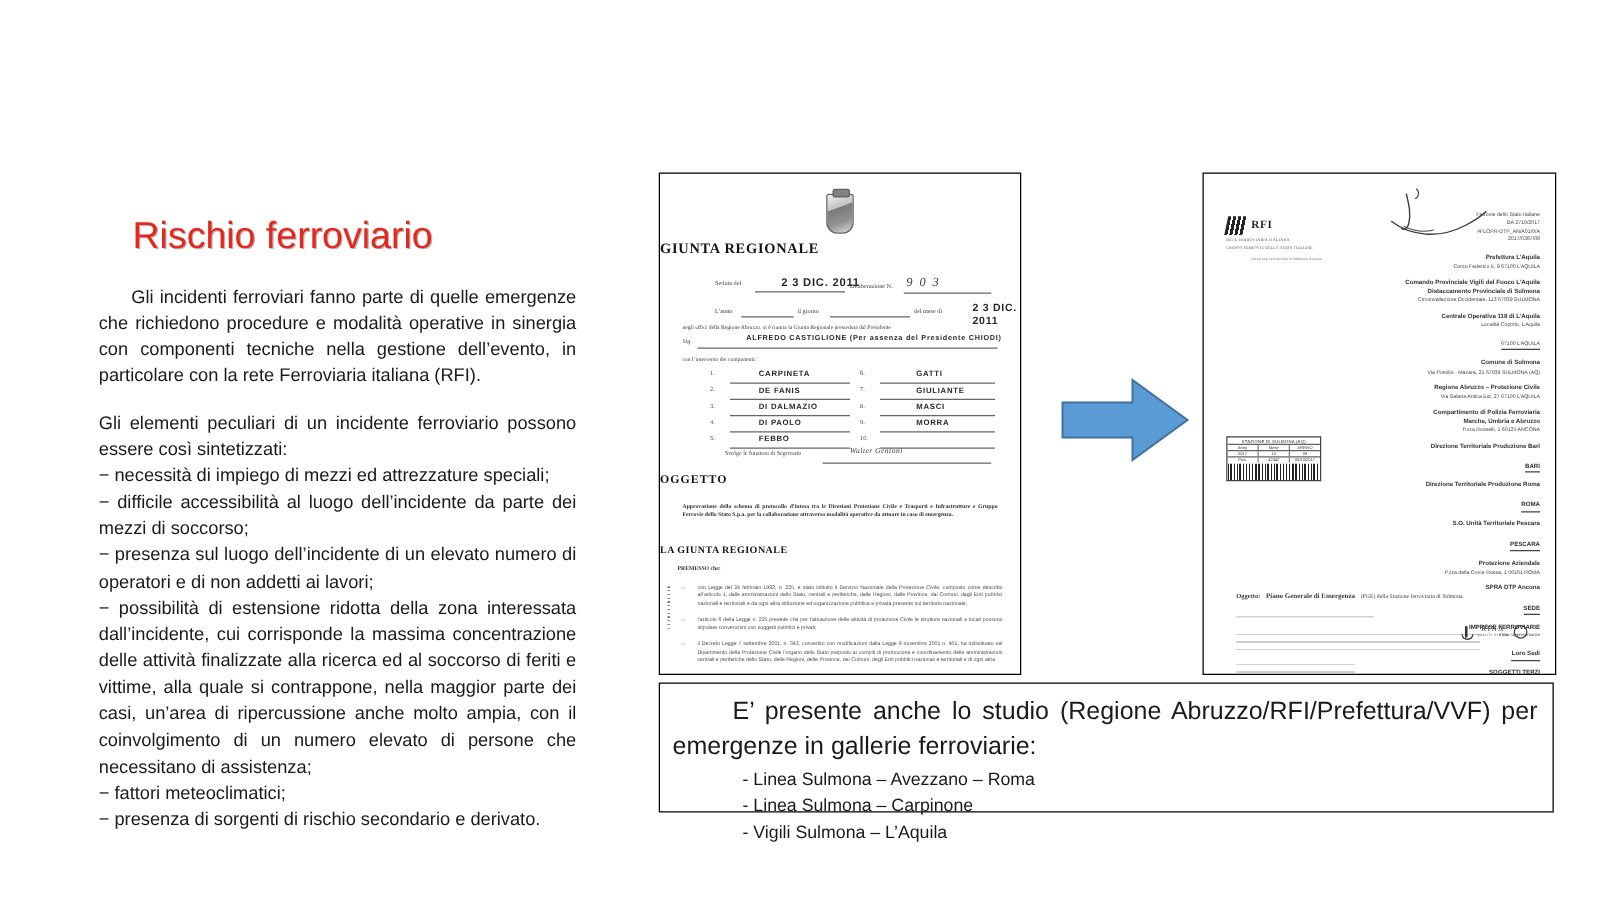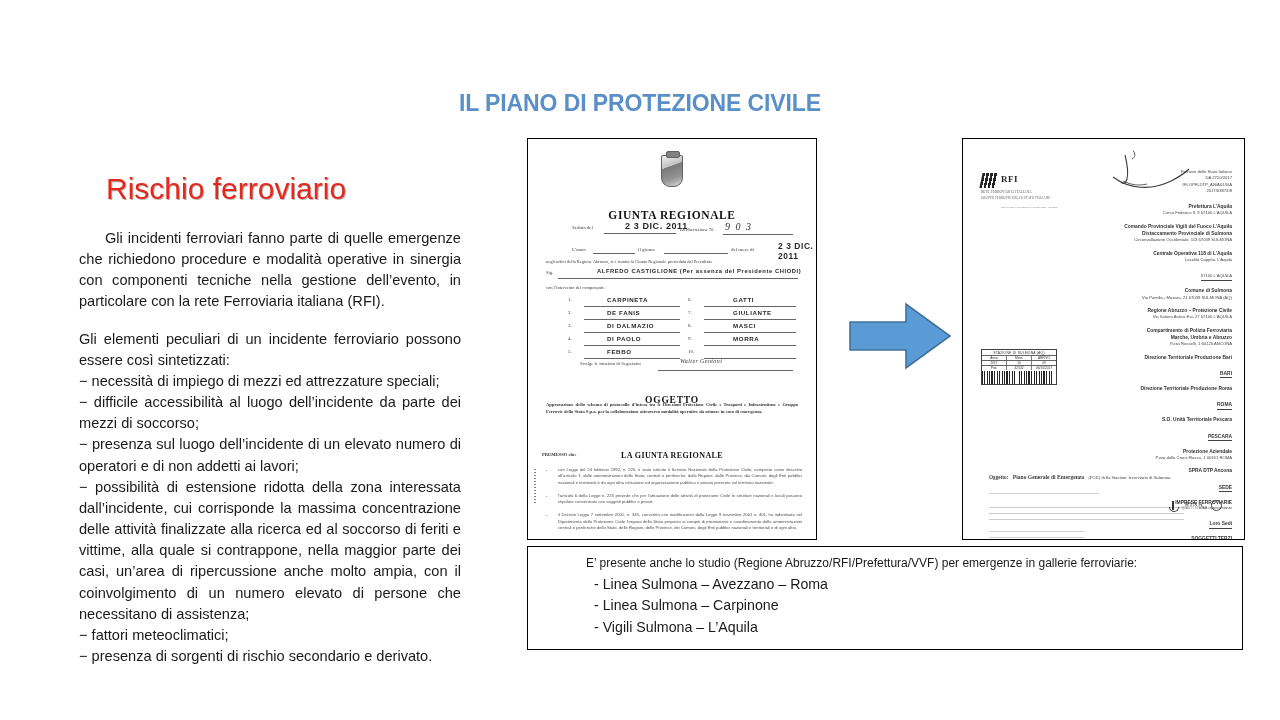--- a/index.html
+++ b/index.html
@@ -68,22 +68,22 @@
     position: absolute; left: 50%; top: 16px; transform: translateX(-50%);
     width: 20px; height: 30px;
     background: linear-gradient(160deg,#efefef 0%,#bdbdbd 35%,#6f6f6f 36%,#8a8a8a 70%,#d8d8d8 100%);
     border: 1px solid #555; border-radius: 2px 2px 9px 9px;
   }
   .crest:before{
     content:""; position:absolute; left:4px; top:-5px; width:12px; height:5px;
     background:#777; border:1px solid #555; border-radius:2px;
   }
   .doc-title {
-    position: absolute; left: 0; width: 100%; text-align: center;
-    font-family: "Liberation Serif", serif; font-weight: bold; margin-top: 16px;
+    position: absolute; left: 0; width: 100%; 
+    font-family: "Liberation Serif", serif; font-weight: bold;
   }
   .rule { position: absolute; border-bottom: 1px solid #5a5a5a; }
   .hand {
     font-family: "Liberation Serif", serif; font-style: italic;
     color: #222; letter-spacing: .4px;
   }
   .stamp {
     font-family: "Liberation Sans", sans-serif; font-weight: bold;
     color: #111; letter-spacing: .6px; margin-left: 19px;
   }
@@ -144,35 +144,34 @@
   
   .arrow-wrap { position: absolute; left: 846px; top: 300px; width: 108px; height: 72px; }
 
   
   #bottom-box {
     position: absolute; left: 527px; top: 546px; width: 716px; height: 104px;
     border: 1px solid #000; background: #fff;
     box-sizing: border-box; padding: 8px 12px 0 10px;
   }
   #bottom-box .bb-para {
-    font-size: 12px; line-height: 1.42; color: #1a1a1a;
+    font-size: 20px; line-height: 1.42; color: #1a1a1a;
     text-align: justify; text-indent: 48px;
     font-family: "Liberation Sans", sans-serif;
   }
   #bottom-box ul { list-style: none; margin: 2px 0 0 0; padding: 0; }
   #bottom-box li {
     font-size: 14.2px; line-height: 1.5; color: #1a1a1a; padding-left: 56px;
   }
 </style>
 </head>
 <body>
 
 <div class="slide">
 
-  <div class="title-sub">IL PIANO DI PROTEZIONE CIVILE</div>
 
   <div class="heading-red">Rischio ferroviario</div>
 
   <div class="left-body">
     <p class="indent">Gli incidenti ferroviari fanno parte di quelle emergenze che richiedono procedure e modalità operative in sinergia con componenti tecniche nella gestione dell’evento, in particolare con la rete Ferroviaria italiana (RFI).</p>
     <p class="gap">Gli elementi peculiari di un incidente ferroviario possono essere così sintetizzati:</p>
     <p>− necessità di impiego di mezzi ed attrezzature speciali;</p>
     <p>− difficile accessibilità al luogo dell’incidente da parte dei mezzi di soccorso;</p>
     <p>− presenza sul luogo dell’incidente di un elevato numero di operatori e di non addetti ai lavori;</p>
     <p>− possibilità di estensione ridotta della zona interessata dall’incidente, cui corrisponde la massima concentrazione delle attività finalizzate alla ricerca ed al soccorso di feriti e vittime, alla quale si contrappone, nella maggior parte dei casi, un’area di ripercussione anche molto ampia, con il coinvolgimento di un numero elevato di persone che necessitano di assistenza;</p>

